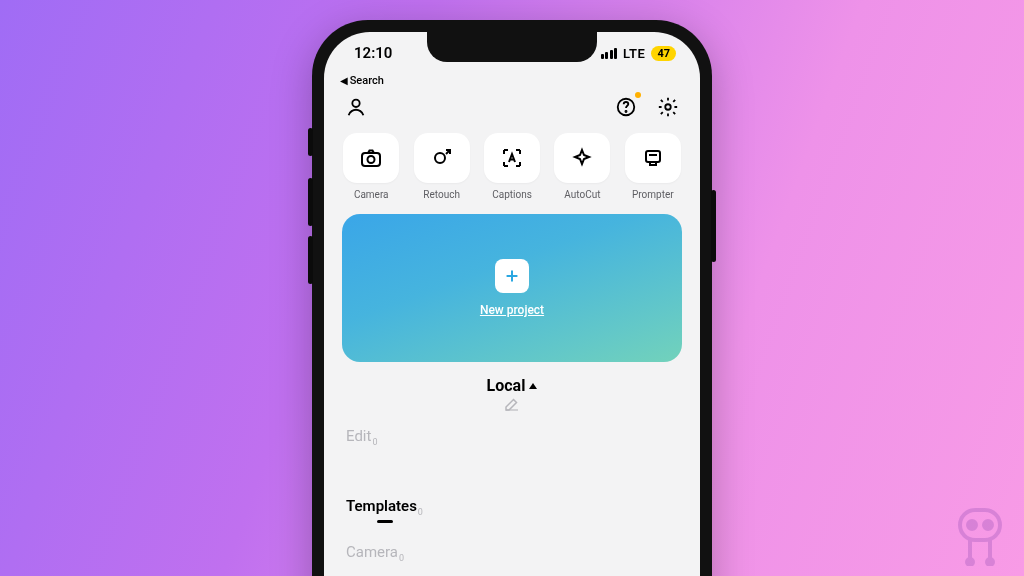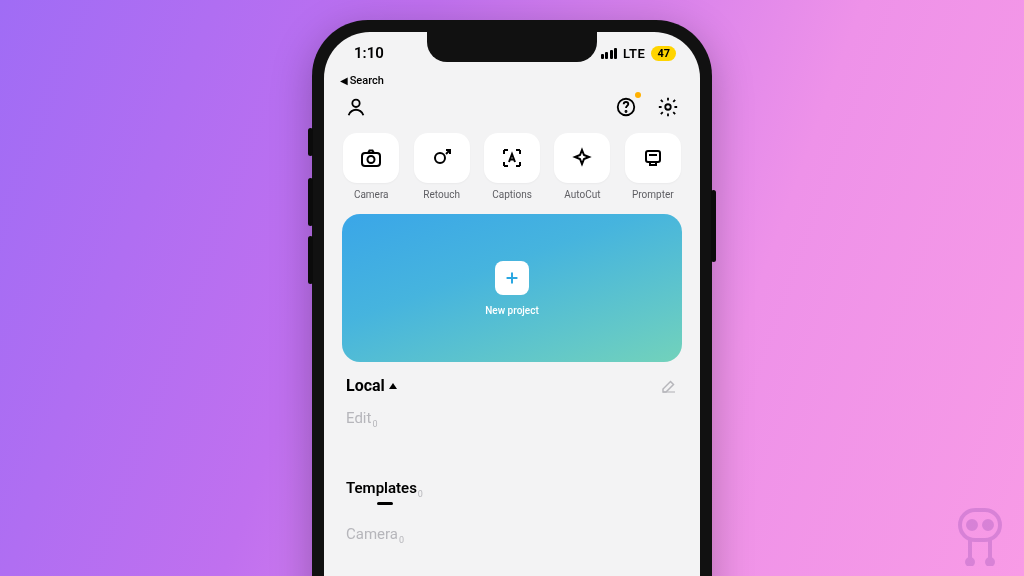--- a/index.html
+++ b/index.html
@@ -90,26 +90,27 @@
     margin: 4px 18px 14px 18px; height:148px;
     border-radius:18px;
     background: linear-gradient(160deg, #3aa6e8 0%, #46b4de 40%, #63c8c8 80%, #72d2bb 100%);
     display:flex; flex-direction:column; align-items:center; justify-content:center;
     gap:10px; color:#fff;
   }
   .plusbox {
     width:34px; height:34px; background:#fff; border-radius:8px;
     display:flex; align-items:center; justify-content:center;
   }
-  .newproj .lbl { font-size:10px; font-weight:500; }
+  .newproj .lbl { font-size:12px; font-weight:500;text-decoration:underline; }
 
   
   .localrow {
     display:flex; align-items:center; justify-content:space-between;
     padding: 0 22px 10px 22px;
+    flex-direction: column;
   }
   .local-left { display:flex; align-items:center; gap:4px; font-weight:700; font-size:16px; color:#000; }
   .tri-up { width:0;height:0;border-left:4px solid transparent;border-right:4px solid transparent;border-bottom:6px solid #000; }
 
   
   .tabs { display:flex; gap:26px; padding: 4px 22px 0 22px; font-size:15px; align-items:baseline;flex-direction:column; }
   .tab { color:#b6b6bb; position:relative; }
   .tab.active { color:#000; font-weight:600;margin-top:24px; }
   .tab.active::after {
     content:""; position:absolute; left:40%; bottom:-6px; width:16px; height:3px; background:#000; border-radius:2px;
@@ -130,21 +131,21 @@
 <div class="phone">
   <div class="btn-side btn-l1"></div>
   <div class="btn-side btn-l2"></div>
   <div class="btn-side btn-l3"></div>
   <div class="btn-side btn-r1"></div>
 
   <div class="screen">
     <div class="notch"></div>
 
     <div class="status">
-      <span>1:10</span>
+      <span>12:10</span>
       <span class="right">
         <span class="signal-bars">
           <span></span>
             <span></span>
             <span></span>
             <span></span>
         </span>
         <span class="lte">LTE</span>
         <span class="battery">47</span>
       </span>

